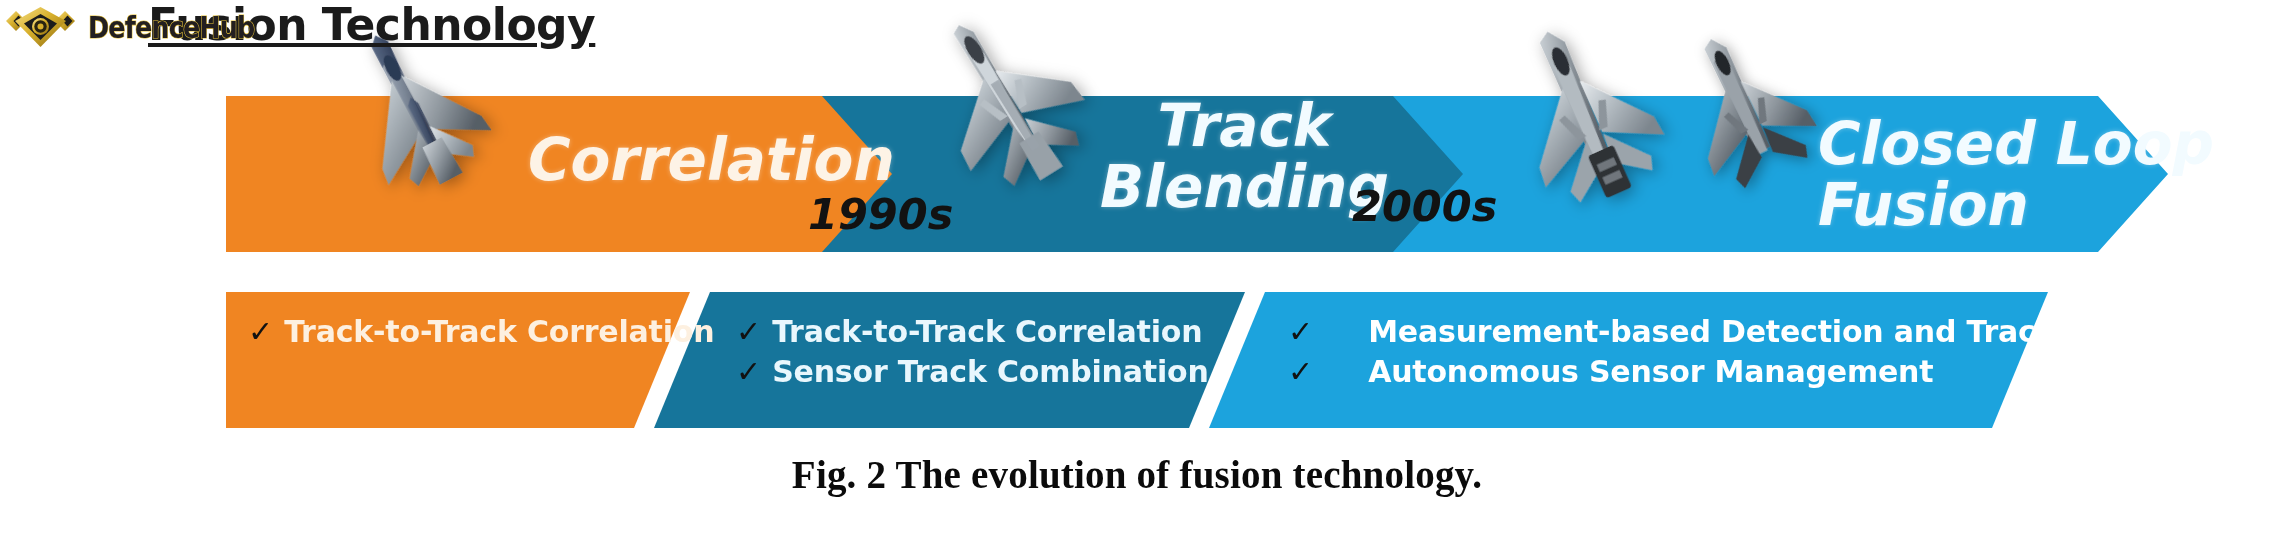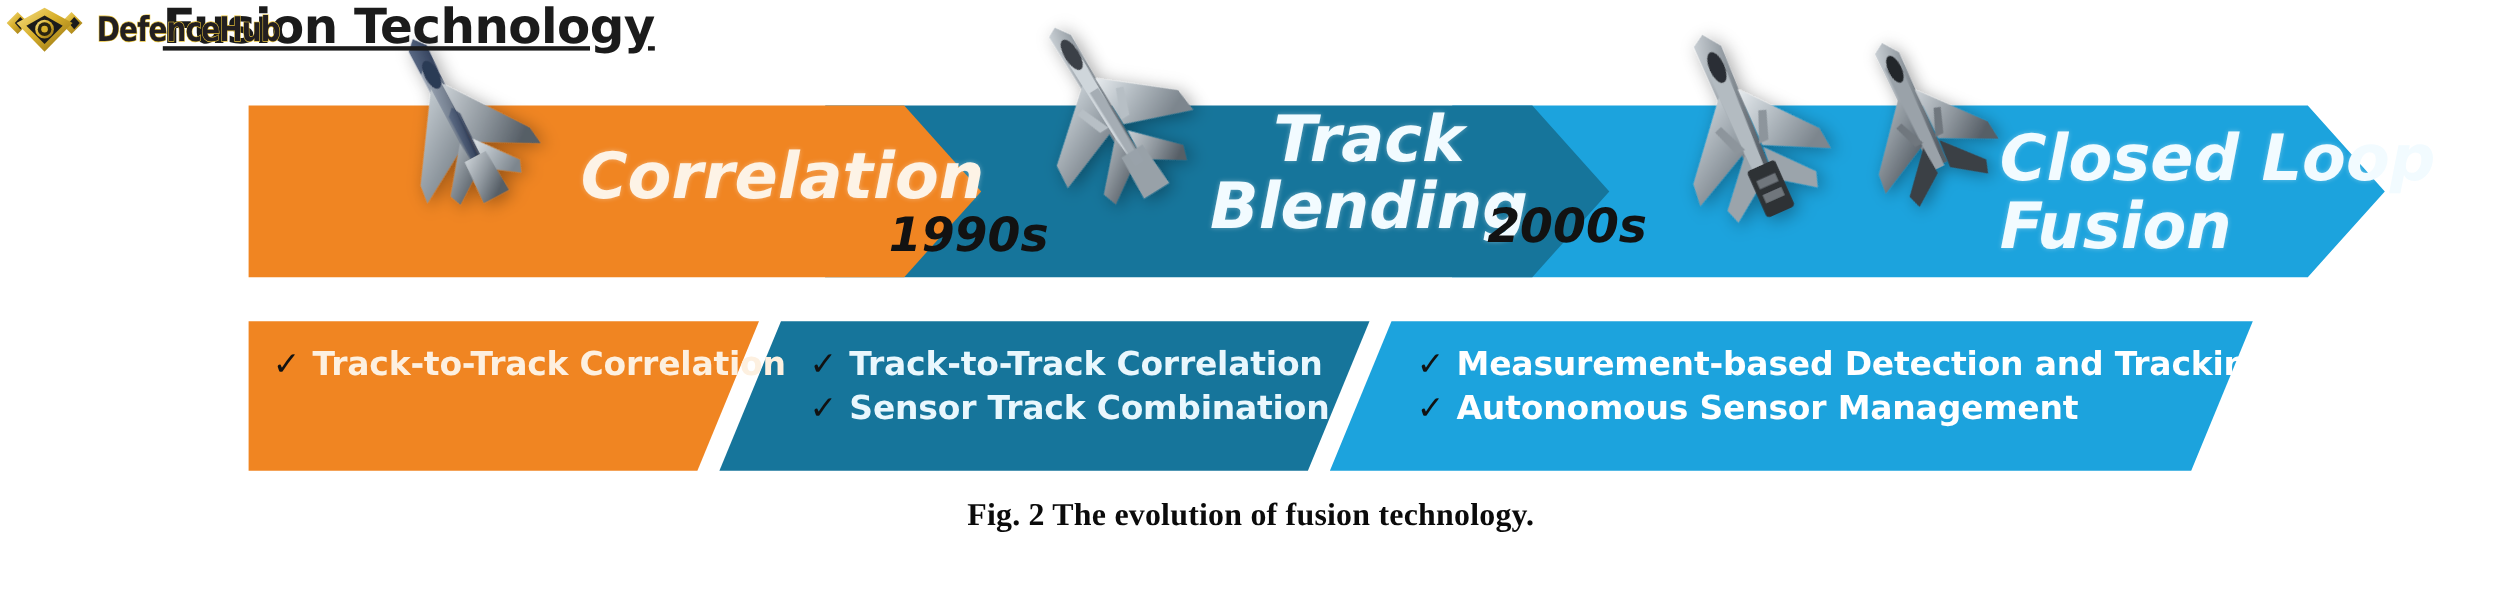--- a/index.html
+++ b/index.html
@@ -121,32 +121,32 @@
     line-height: 1;
   }
   .bullet-text {
     font-family: "DejaVu Sans", sans-serif;
     font-weight: 700;
     font-size: 30px;
     letter-spacing: -0.2px;
   }
   .bullet-text.cream { color: #fdf0e0; }
   .bullet-text.ice   { color: #e9f7fd; }
-  .bullet-text.snow  { color: #ffffff; }
+  .bullet-text.snow  { color: #ffffff; margin-left: 44px; }
 
   
   #caption {
     position: absolute;
     left: 0;
     top: 452px;
     width: 2274px;
     text-align: center;
     font-family: "Liberation Serif", "DejaVu Serif", serif;
     font-weight: 700;
-    font-size: 29px;
+    font-size: 39px;
     color: #0b0b0b;
     letter-spacing: 0.2px;
     z-index: 15;
   }
 </style>
 </head>
 <body>
 
 <div id="page">
 

